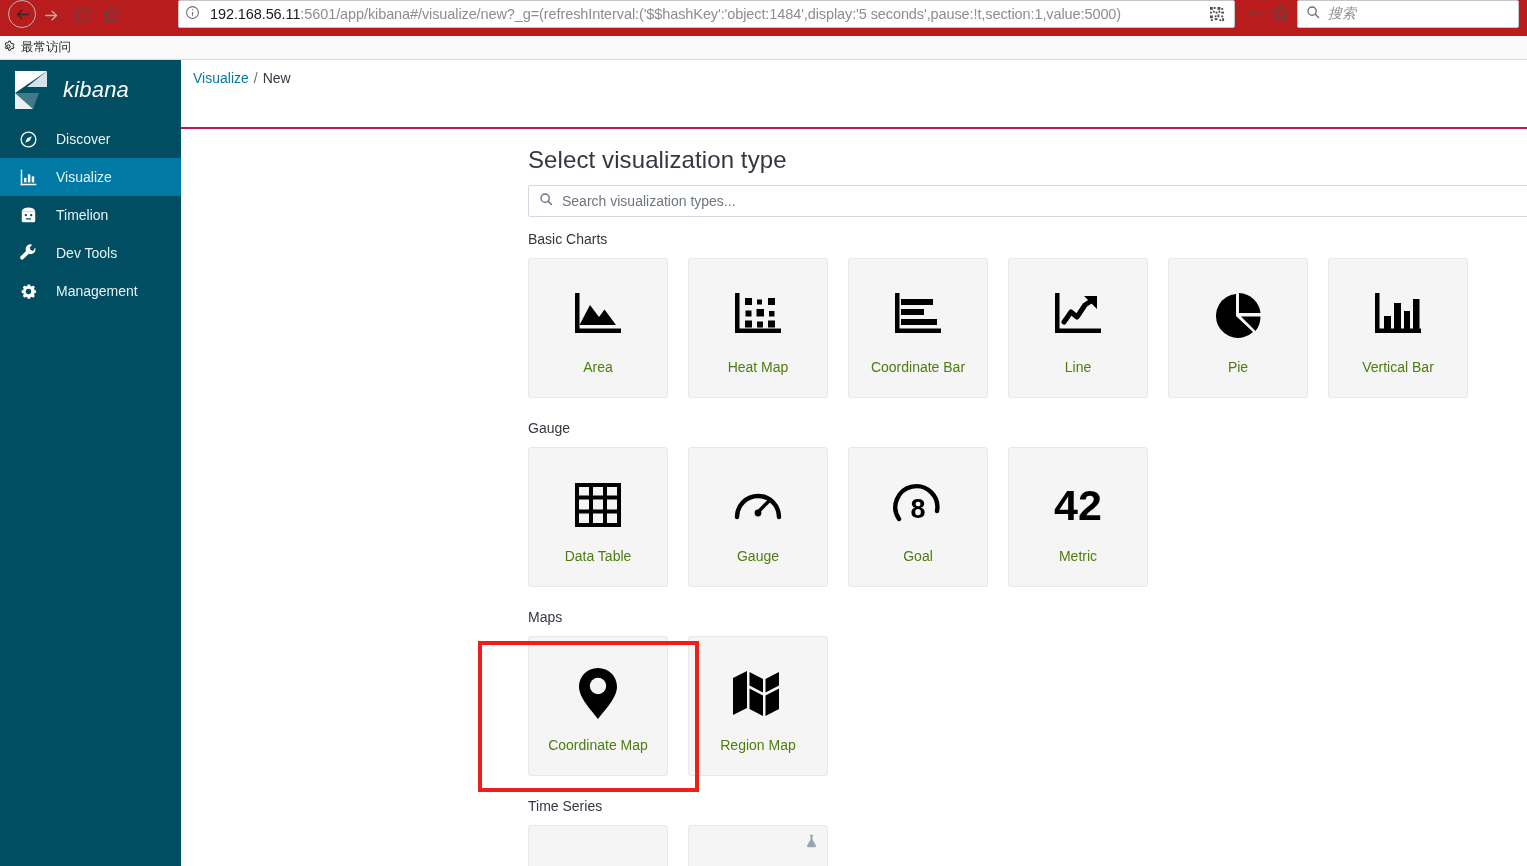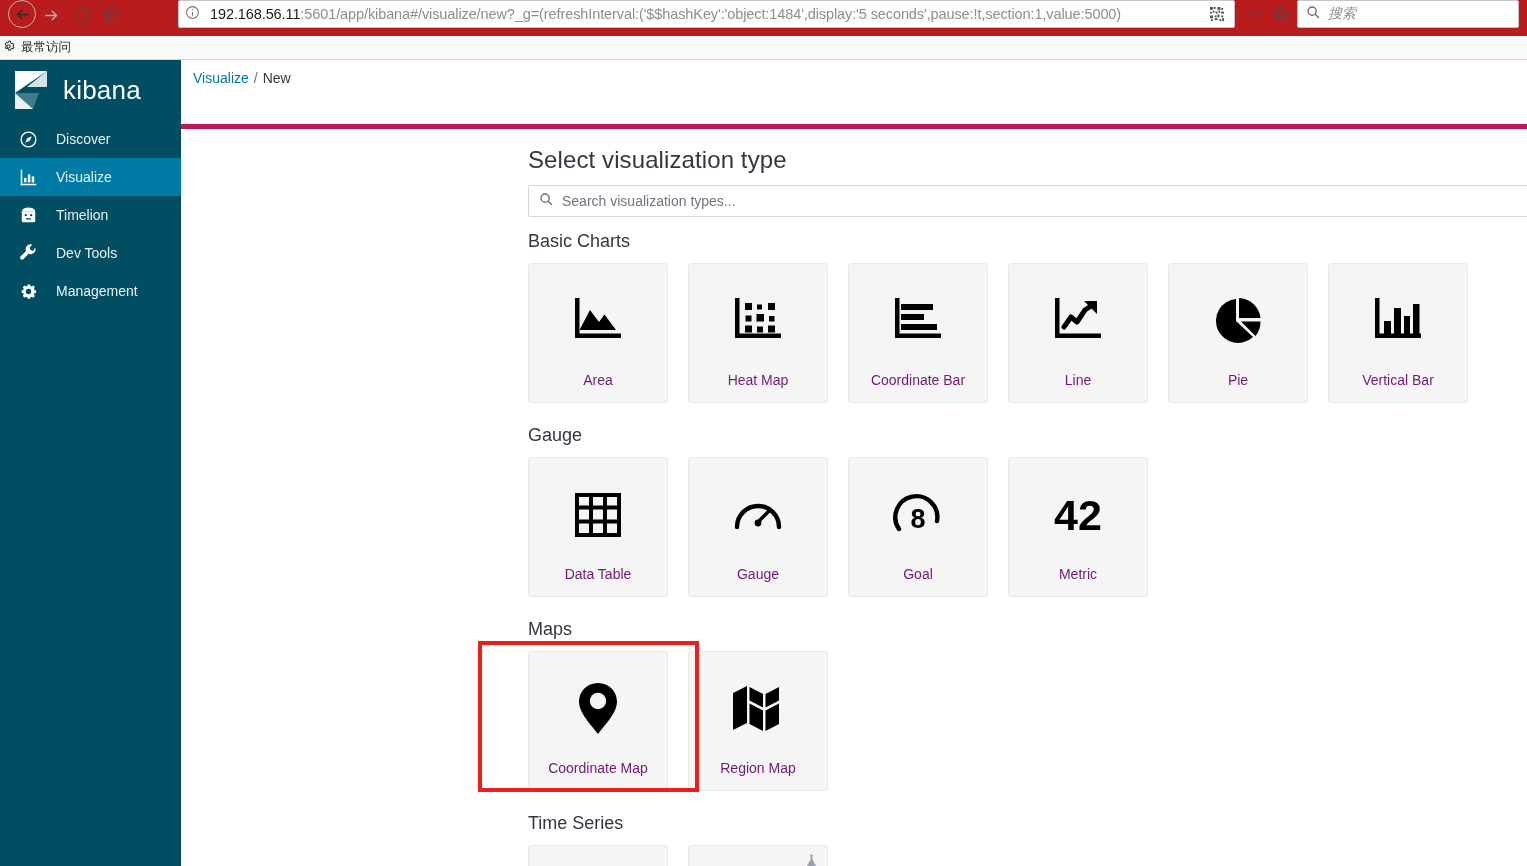--- a/index.html
+++ b/index.html
@@ -118,23 +118,24 @@
   }
   .brand {
     height: 60px;
     display: flex;
     align-items: center;
     padding-left: 13px;
     gap: 14px;
   }
   .brand .mark { width: 36px; height: 38px; flex: 0 0 auto; }
   .brand .name {
-    font-size: 26px;
+    font-size: 22px;
     color: #ffffff;
     letter-spacing: 0.2px;
+    font-style: italic;
   }
   .nav-item {
     height: 38px;
     display: flex;
     align-items: center;
     padding-left: 18px;
     gap: 17px;
     color: #e6f2f5;
     font-size: 14px;
   }
@@ -149,21 +150,21 @@
   
   .main {
     flex: 1 1 auto;
     height: 806px;
     position: relative;
     background: #ffffff;
     overflow: hidden;
   }
   .breadcrumb-bar {
     height: 69px;
-    border-bottom: 5px solid #be185d;
+    border-bottom: 2px solid #be185d;
     display: flex;
     align-items: flex-start;
     padding: 10px 16px 0 12px;
   }
   .crumbs { font-size: 14px; color: #343741; }
   .crumbs a { color: #0079a5; text-decoration: none; }
   .crumbs .sep { color: #6a717d; margin: 0 5px; }
 
   .wizard {
     padding-top: 17px;
@@ -184,21 +185,21 @@
     background: #fff;
     display: flex;
     align-items: center;
     padding: 0 10px;
     margin-bottom: 14px;
   }
   .wiz-search .si { color: #69707d; margin-right: 9px; flex: 0 0 auto; }
   .wiz-search .sp { font-size: 14px; color: #6f7580; }
 
   .group-title {
-    font-size: 18px;
+    font-size: 14px;
     color: #343741;
     margin-bottom: 11px;
     margin-top: 12px;
   }
   .group { margin-bottom: 22px; }
   .cards { display: flex; gap: 20px; }
 
   .card {
     width: 140px;
     height: 140px;
@@ -211,23 +212,23 @@
     justify-content: flex-start;
     padding-top: 26px;
     position: relative;
   }
   .card .cico {
     width: 68px; height: 62px;
     display: flex; align-items: center; justify-content: center;
     color: #000;
   }
   .card .clabel {
-    margin-top: 20px;
+    margin-top: 12px;
     font-size: 14px;
-    color: #701a75;
+    color: #4d7c0f;
     text-align: right;
     line-height: 1.2;
   }
   .card .beaker {
     position: absolute;
     top: 7px; right: 8px;
     color: #98a2b3;
   }
 
   

